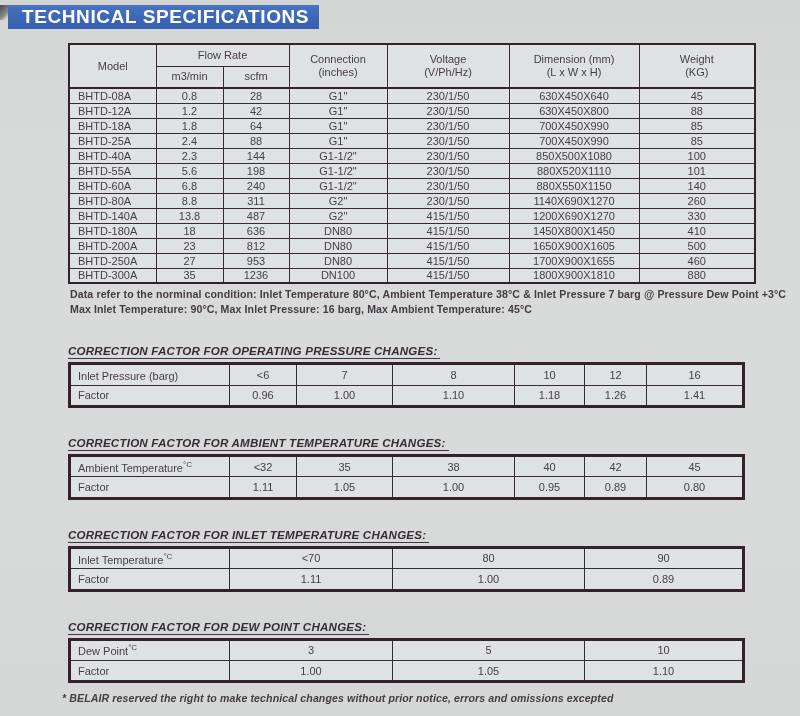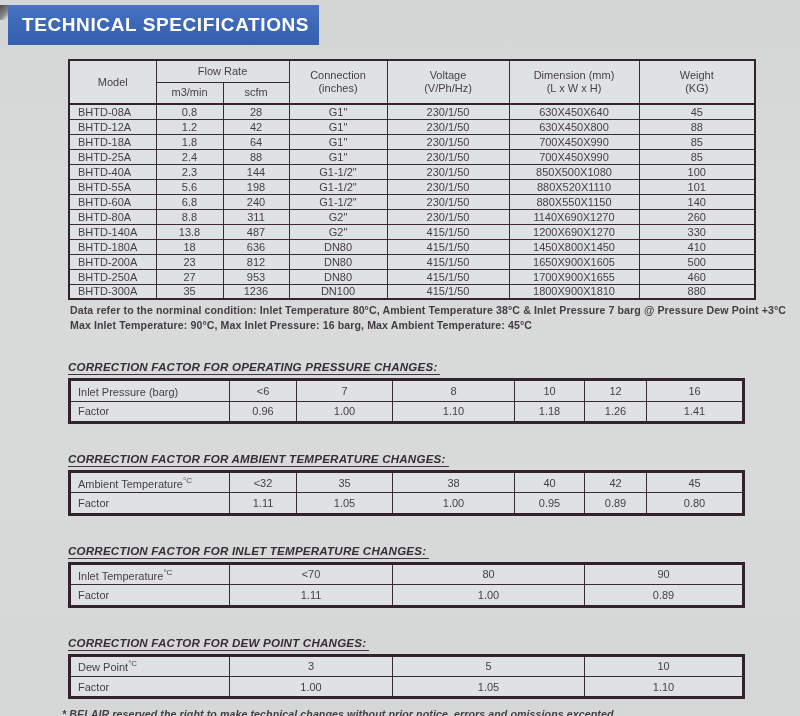--- a/index.html
+++ b/index.html
@@ -13,21 +13,21 @@
   .page { position: relative; width: 800px; height: 716px; }
 
   .corner-mark {
     position: absolute; left: 0; top: 0; width: 11px; height: 15px;
     background: linear-gradient(135deg, #4a4a4c 0%, #8b8b8d 55%, rgba(160,160,160,0) 78%);
   }
 
   .title-bar {
     position: relative;
     margin: 5px 0 0 8px;
-    width: 311px; height: 40px;
+    width: 311px; height: 24px;
     background: linear-gradient(180deg, #4872c2 0%, #3b66b6 60%, #3660ae 100%);
     display: flex; align-items: center;
     padding-left: 14px;
   }
   .title-bar .title-text {
     color: #ffffff; font-size: 19px; font-weight: bold; letter-spacing: 0.6px;
     white-space: nowrap;
   }
 
   table { border-collapse: collapse; table-layout: fixed; }

